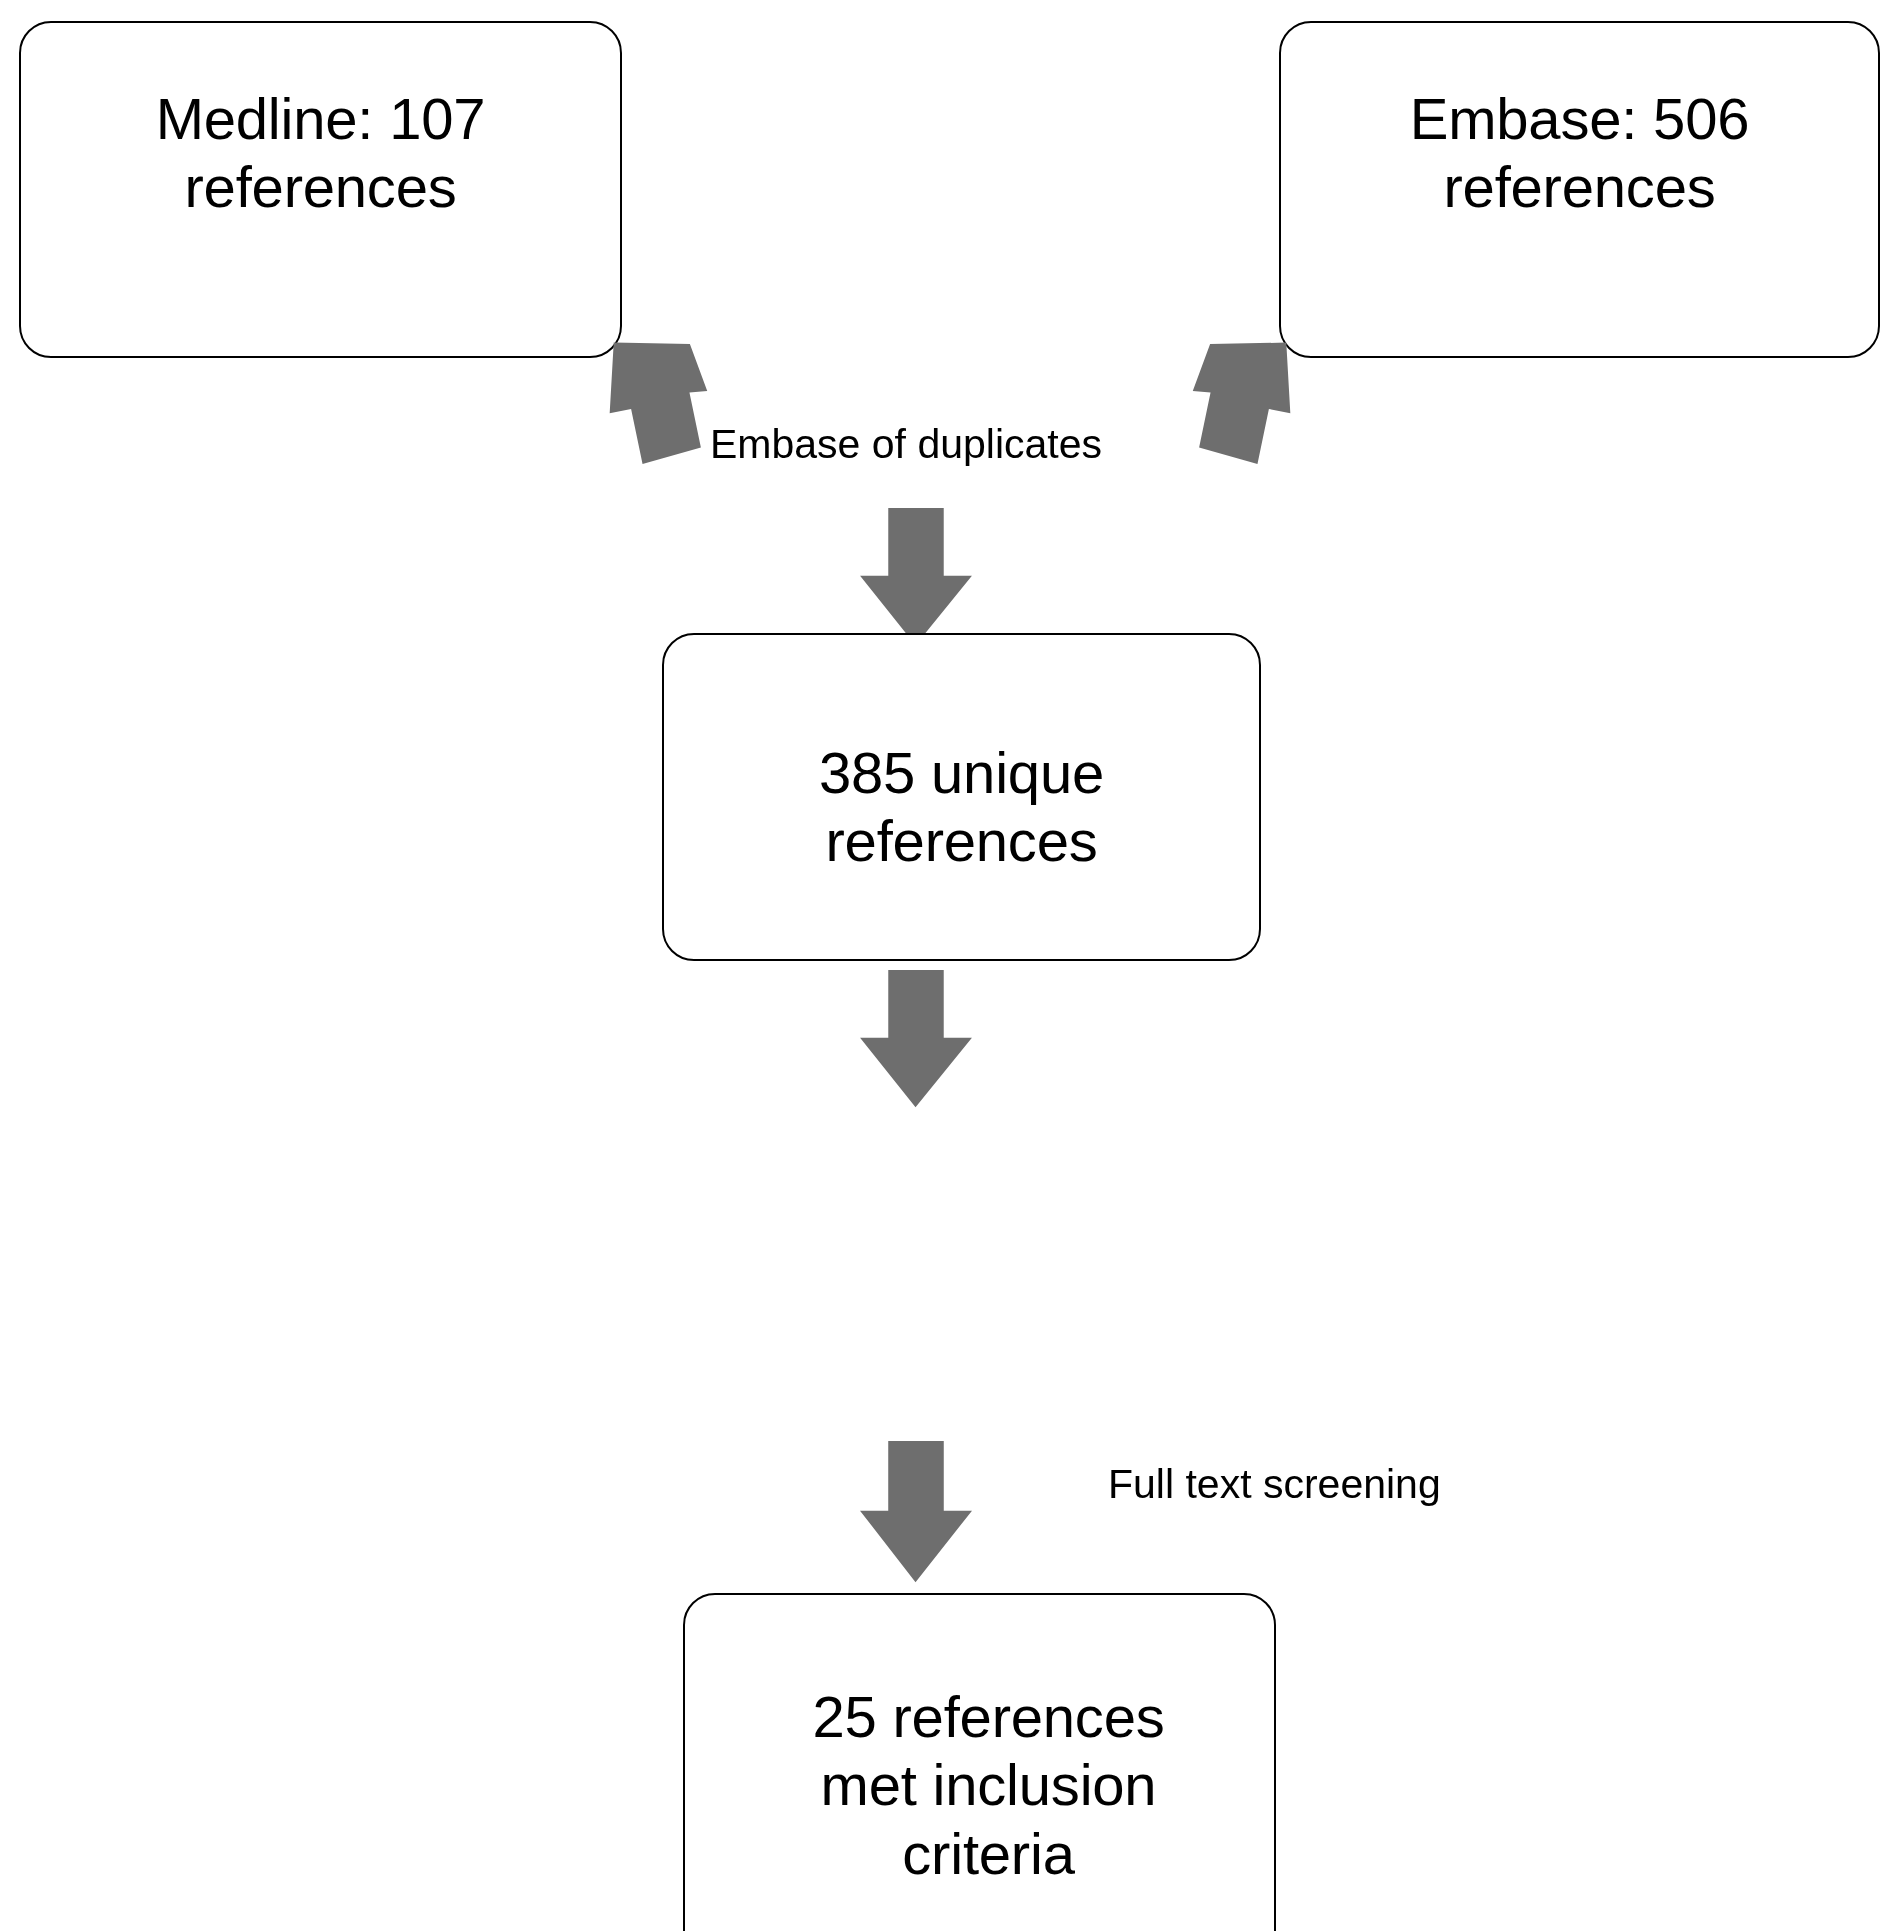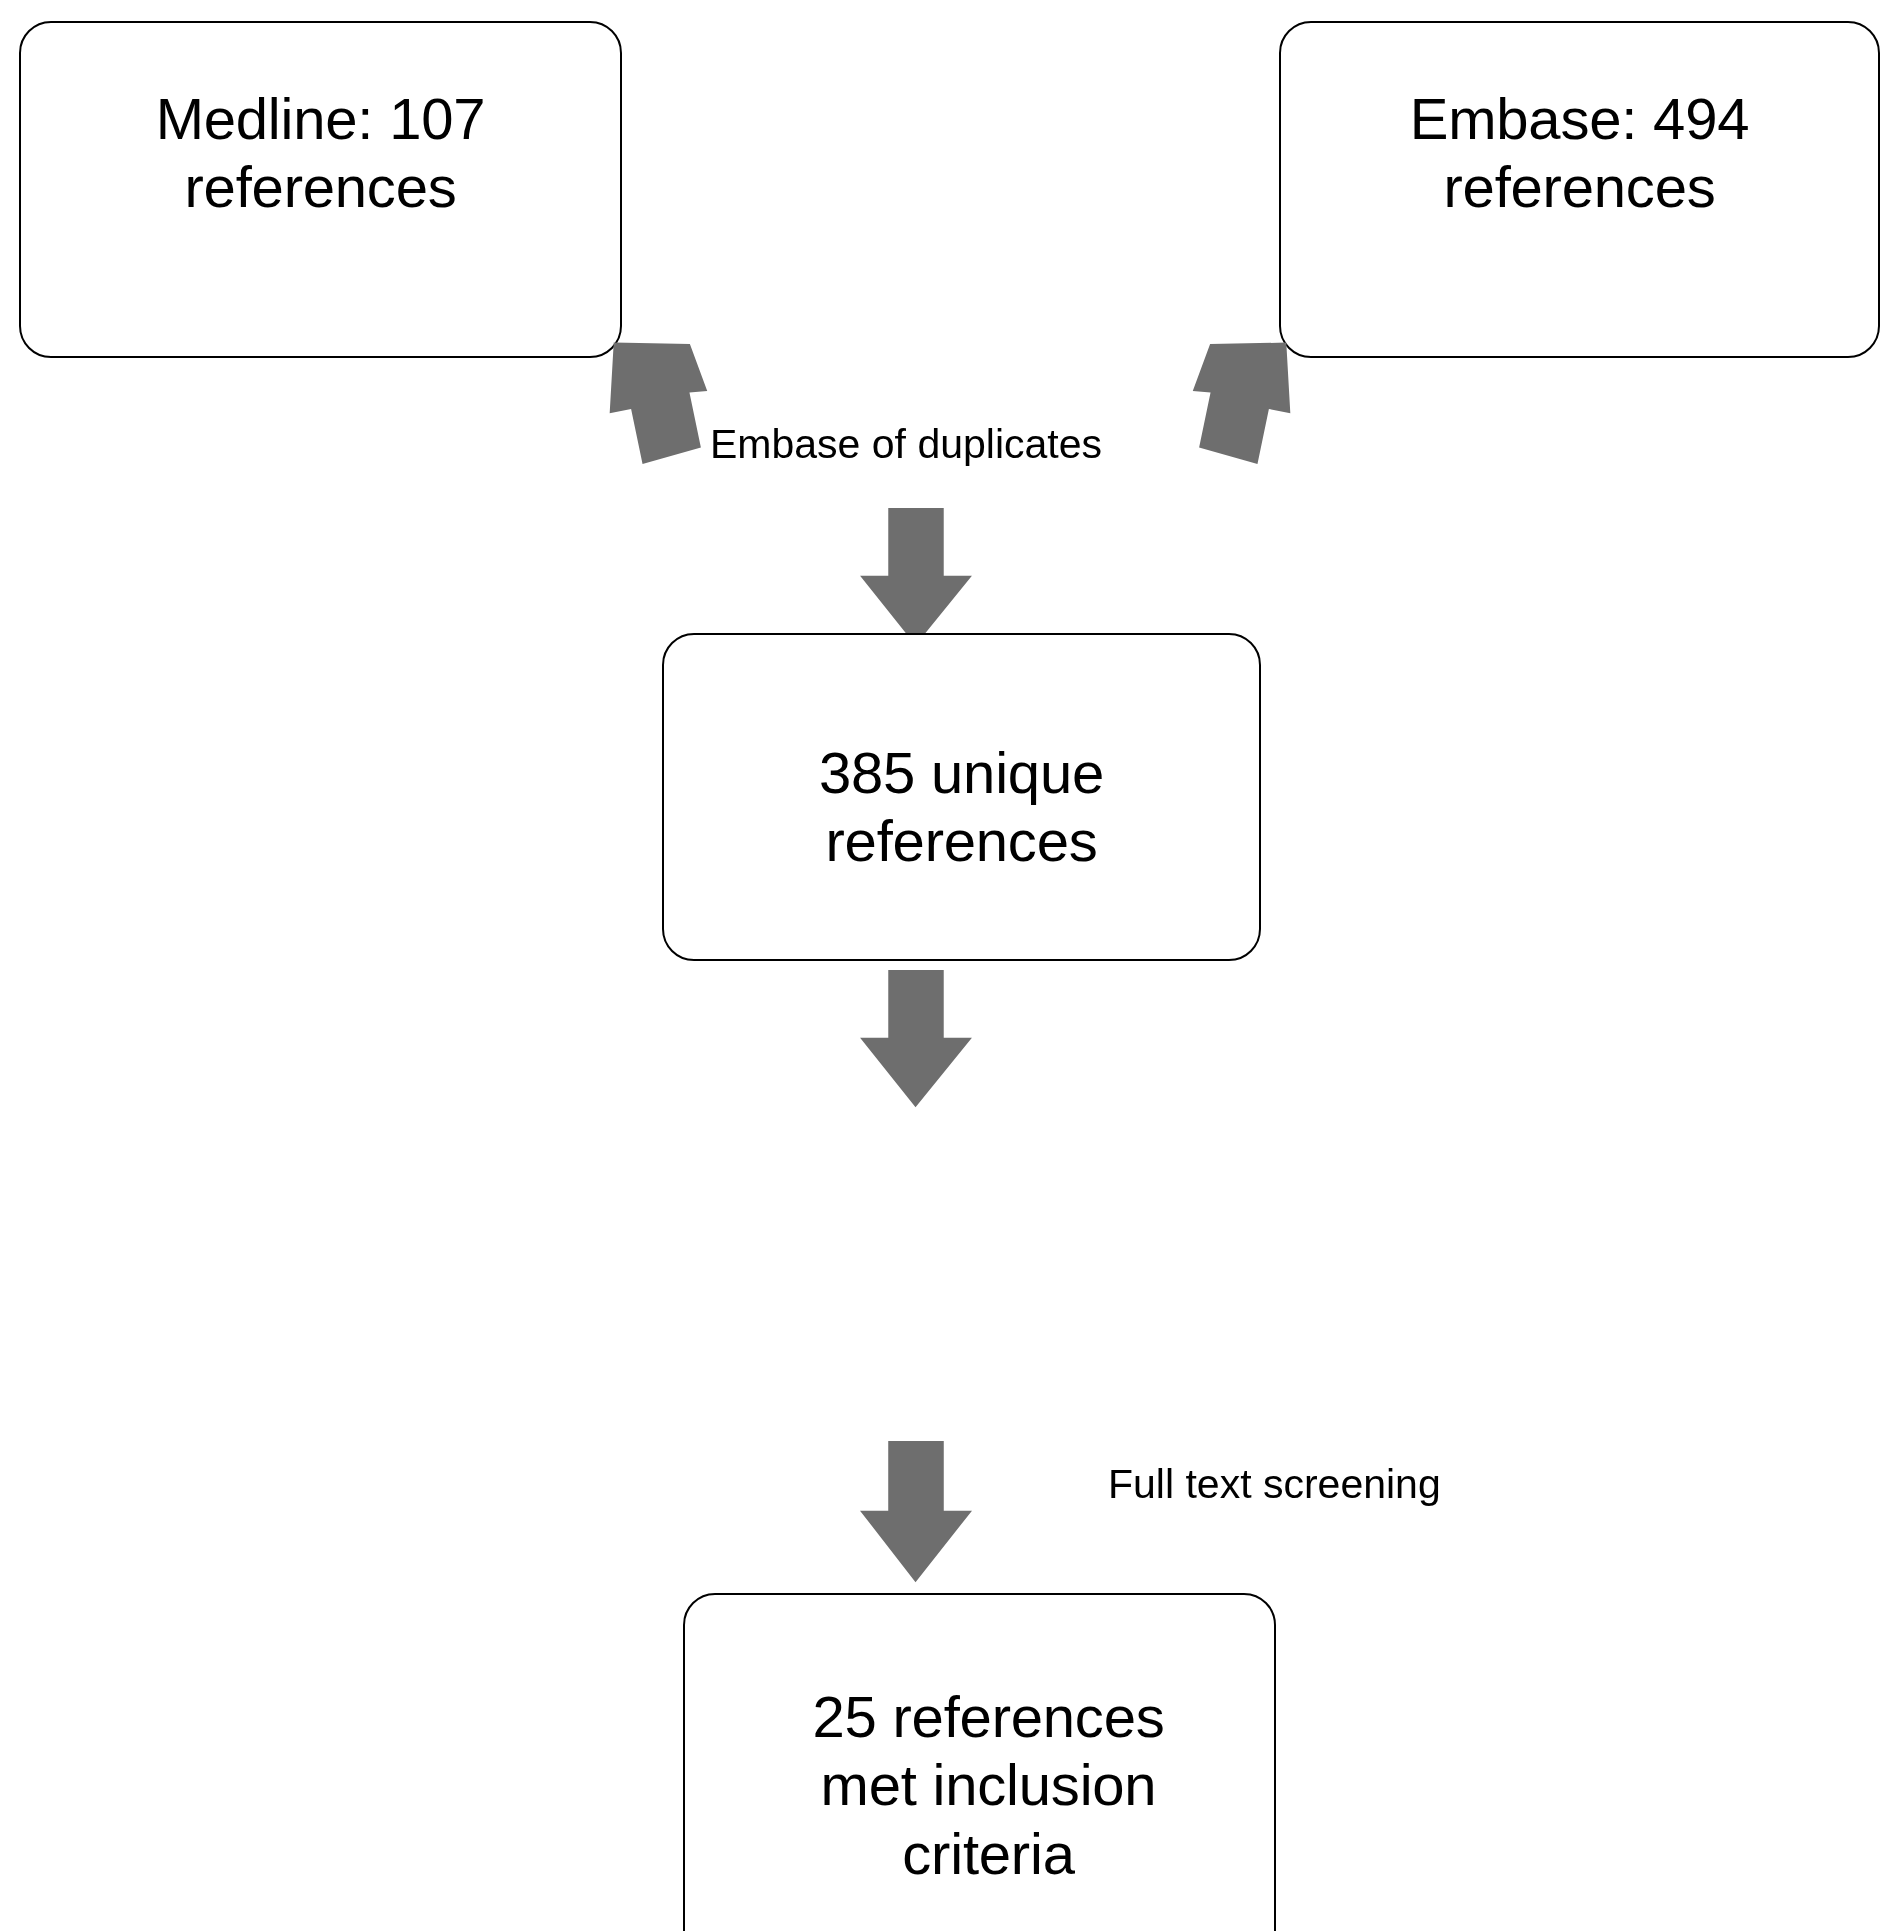--- a/index.html
+++ b/index.html
@@ -105,21 +105,21 @@
 <body>
 
 <div id="canvas">
 
   <div class="node" id="node-medline">
     <span class="node-label">Medline: 107
 references</span>
   </div>
 
   <div class="node" id="node-embase">
-    <span class="node-label">Embase: 494
+    <span class="node-label">Embase: 506
 references</span>
   </div>
 
   <div class="arrow" id="arrow-medline-to-unique">
     <svg width="188" height="160" viewBox="0 0 200 170" xmlns="http://www.w3.org/2000/svg">
       <polygon points="128,0 158,44 140,50 166,104 110,136 84,82 63,92 49,18" fill="#6e6e6e" transform="translate(-20,8) rotate(14 108 70)"></polygon>
     </svg>
   </div>
 
   <div class="arrow" id="arrow-embase-to-unique">

